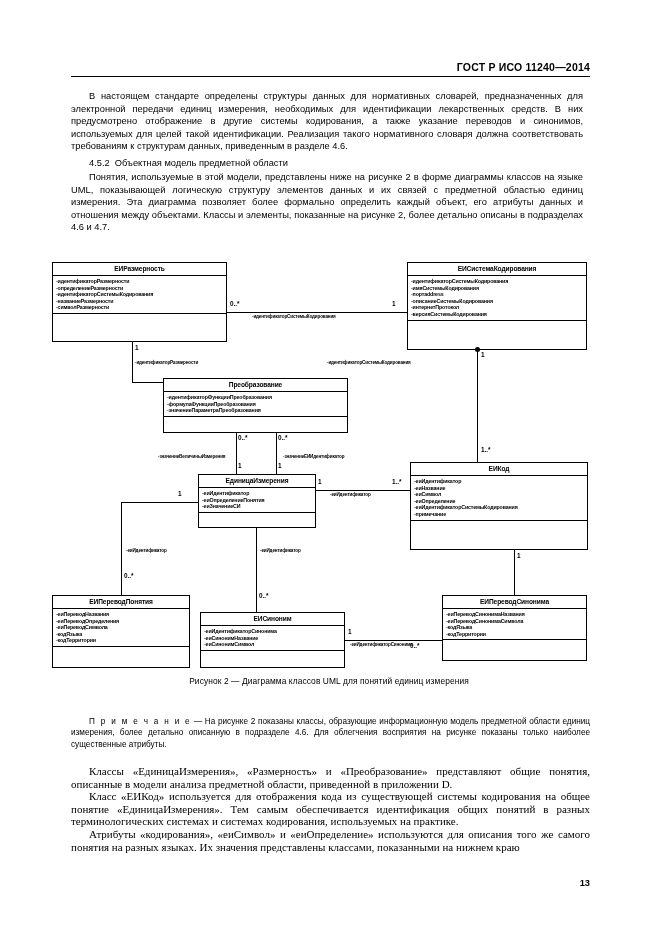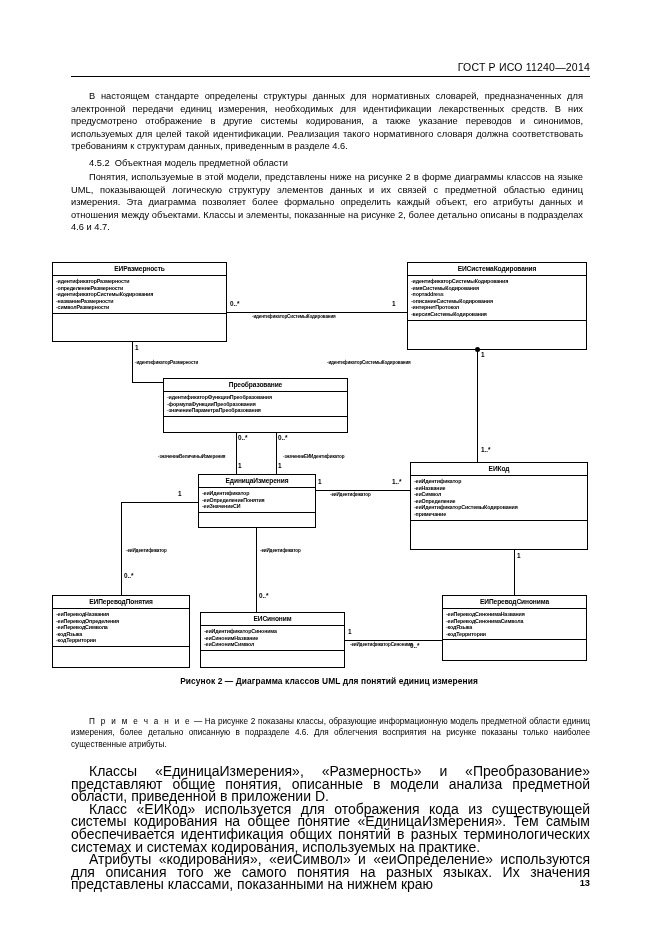--- a/index.html
+++ b/index.html
@@ -15,21 +15,21 @@
     position:absolute;
     left:0;top:0;width:661px;height:936px;
     padding:0;
   }
   
   .header{
     position:absolute;
     top:61px;
     right:71px;
     font-size:10.5px;
-    font-weight:normal;
+    font-weight:bold;
     letter-spacing:0.2px;
   }
   .rule{
     position:absolute;
     left:71px;
     top:76px;
     width:519px;
     height:1px;
     background:#000;
   }
@@ -118,21 +118,21 @@
     background:#000;
   }
   
   .caption{
     position:absolute;
     top:676px;
     left:0;
     width:658px;
     text-align:center;
     font-size:8.4px;
-    font-weight:bold;
+    font-weight:normal;
     letter-spacing:0.1px;
   }
   .note{
     position:absolute;
     left:71px;
     top:716px;
     width:519px;
     font-size:8.2px;
     line-height:11.4px;
     text-align:justify;
@@ -142,24 +142,25 @@
     letter-spacing:1.6px;
   }
   .tail{
     position:absolute;
     left:71px;
     top:765px;
     width:519px;
   }
   .tail p{
     margin:0;
-    font-size:14px;
+    font-size:11px;
     line-height:12.6px;
     text-align:justify;
     text-indent:18px;
+    font-family:Liberation Serif, serif;
   }
   .pageno{
     position:absolute;
     right:71px;
     top:878px;
     font-size:9.3px;
     font-weight:bold;
   }
 </style>
 </head>

